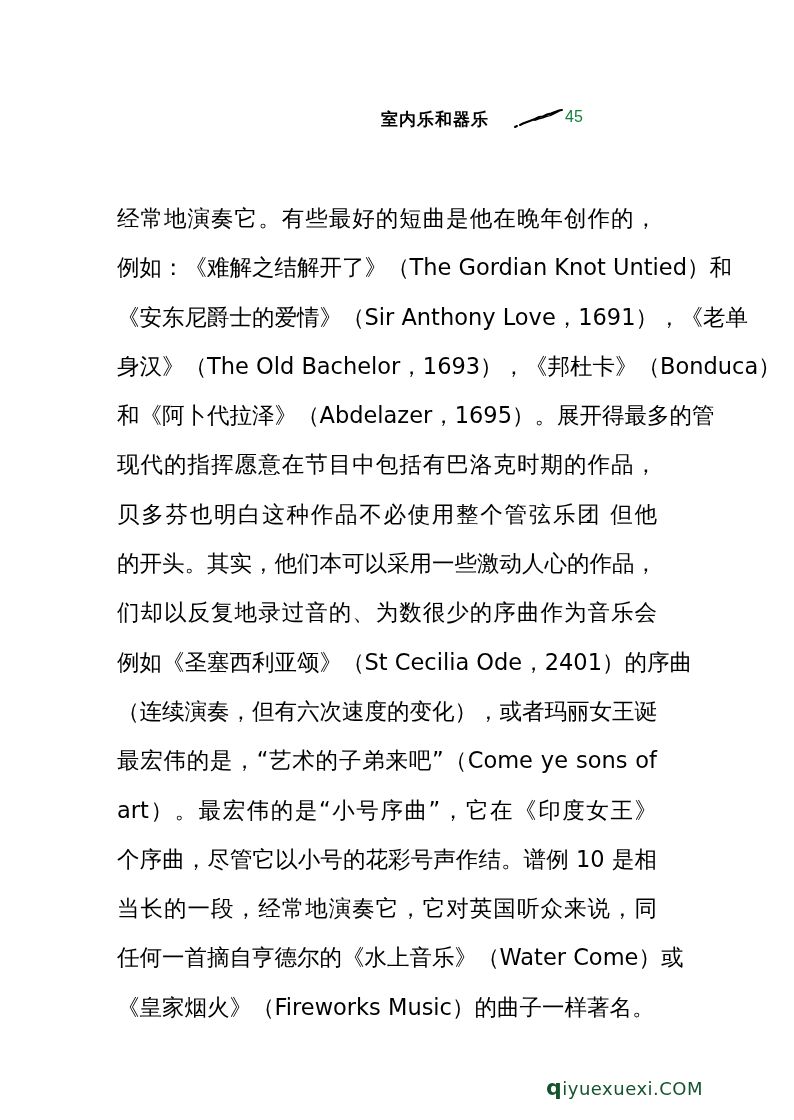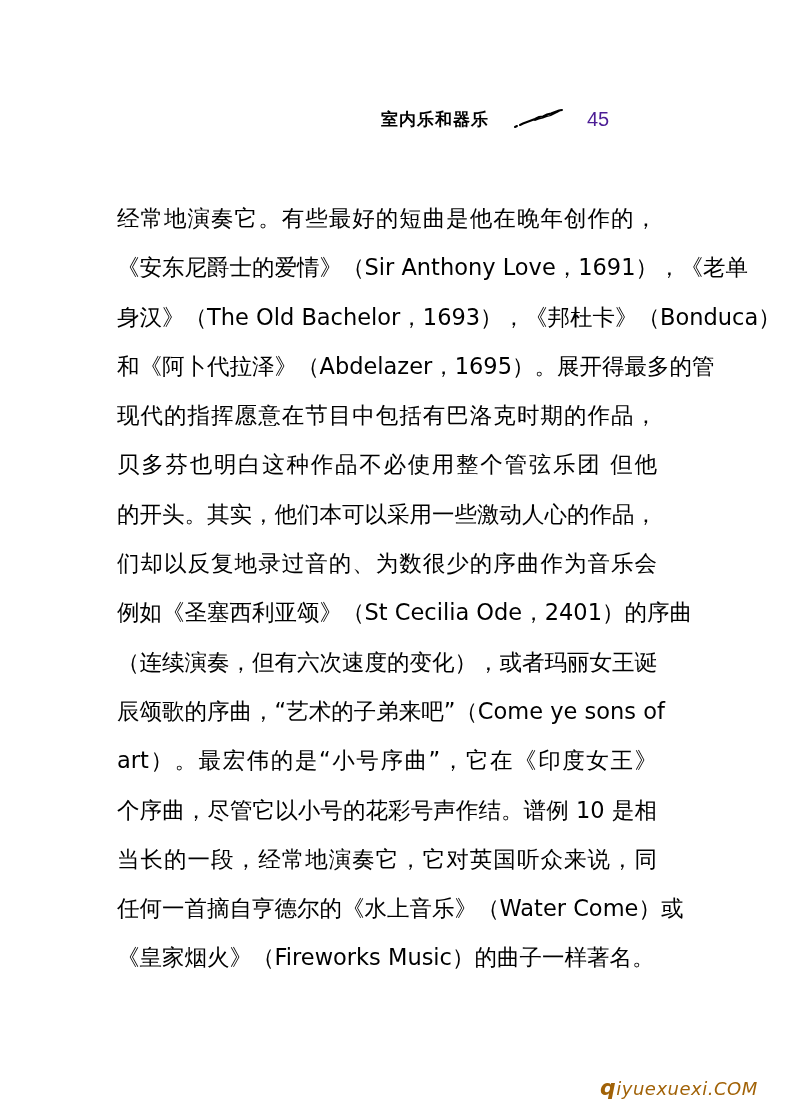--- a/index.html
+++ b/index.html
@@ -30,24 +30,23 @@
       font-size: 17px;
       letter-spacing: 1px;
       color: #000;
     }
     .header-ornament {
       margin-left: 24px;
       width: 52px;
       height: 22px;
     }
     .page-number {
-      margin-left: 22px;
       font-family: "Liberation Sans", sans-serif;
-      font-size: 20px;
-      color: #4c1d95;
+      font-size: 16px;
+      color: #15803d;
     }
     .body-text {
       position: absolute;
       top: 188px;
       left: 117px;
       width: 540px;
     }
     .line {
       height: 37.3px;
       line-height: 37.3px;
@@ -56,57 +55,57 @@
       text-align: justify;
       text-align-last: justify;
       font-family: "DejaVu Sans", sans-serif;
       margin-top: 12px;
     }
     .line.last {
       text-align-last: left;
     }
     .watermark {
       position: absolute;
-      left: 600px;
+      left: 546px;
       top: 1075px;
       font-family: "DejaVu Sans", sans-serif;
       font-size: 18px;
-      color: #a16207;
+      color: #14532d;
       letter-spacing: 0.5px;
-      font-style: italic;
     }
     .watermark .wm-q {
       font-weight: bold;
       font-size: 22px;
     }
   </style>
 </head>
 <body>
 
 <div class="running-header">
   <span class="header-title">室内乐和器乐</span>
   <svg class="header-ornament" viewBox="0 0 52 22">
     <path d="M2 19 L4 18 M7 17 L10 15.5 L14 14 L18 12.5 L22 11 L26 9 L30 8.5 L34 6.5 L38 5.5 L42 4 L46 2.5 L49 2" stroke="#000" stroke-width="2" fill="none" stroke-linecap="round"></path>
     <path d="M20 12 L24 9.5 L28 10 L32 7 L36 7.5 L40 4.5 L44 3.5 L48 1.5 L46 4 L42 6 L38 8 L34 9 L30 10.5 L26 11.5 L22 13 Z" fill="#000"></path>
   </svg>
   <span class="page-number">45</span>
 </div>
 
 <div class="body-text">
   <div class="line">经常地演奏它。有些最好的短曲是他在晚年创作的，</div>
+  <div class="line">例如：《难解之结解开了》（The Gordian Knot Untied）和</div>
   <div class="line">《安东尼爵士的爱情》（Sir Anthony Love，1691），《老单</div>
   <div class="line">身汉》（The Old Bachelor，1693），《邦杜卡》（Bonduca）</div>
   <div class="line">和《阿卜代拉泽》（Abdelazer，1695）。展开得最多的管</div>
   <div class="line">现代的指挥愿意在节目中包括有巴洛克时期的作品，</div>
   <div class="line">贝多芬也明白这种作品不必使用整个管弦乐团  但他</div>
   <div class="line">的开头。其实，他们本可以采用一些激动人心的作品，</div>
   <div class="line">们却以反复地录过音的、为数很少的序曲作为音乐会</div>
   <div class="line">例如《圣塞西利亚颂》（St Cecilia Ode，2401）的序曲</div>
   <div class="line">（连续演奏，但有六次速度的变化），或者玛丽女王诞</div>
-  <div class="line">辰颂歌的序曲，“艺术的子弟来吧”（Come ye sons of</div>
+  <div class="line">最宏伟的是，“艺术的子弟来吧”（Come ye sons of</div>
   <div class="line">art）。最宏伟的是“小号序曲”，它在《印度女王》</div>
   <div class="line">个序曲，尽管它以小号的花彩号声作结。谱例 10 是相</div>
   <div class="line">当长的一段，经常地演奏它，它对英国听众来说，同</div>
   <div class="line">任何一首摘自亨德尔的《水上音乐》（Water Come）或</div>
   <div class="line last">《皇家烟火》（Fireworks Music）的曲子一样著名。</div>
 </div>
 
 <div class="watermark">
   <span class="wm-q">q</span><span>iyuexuexi.COM</span>
 </div>

